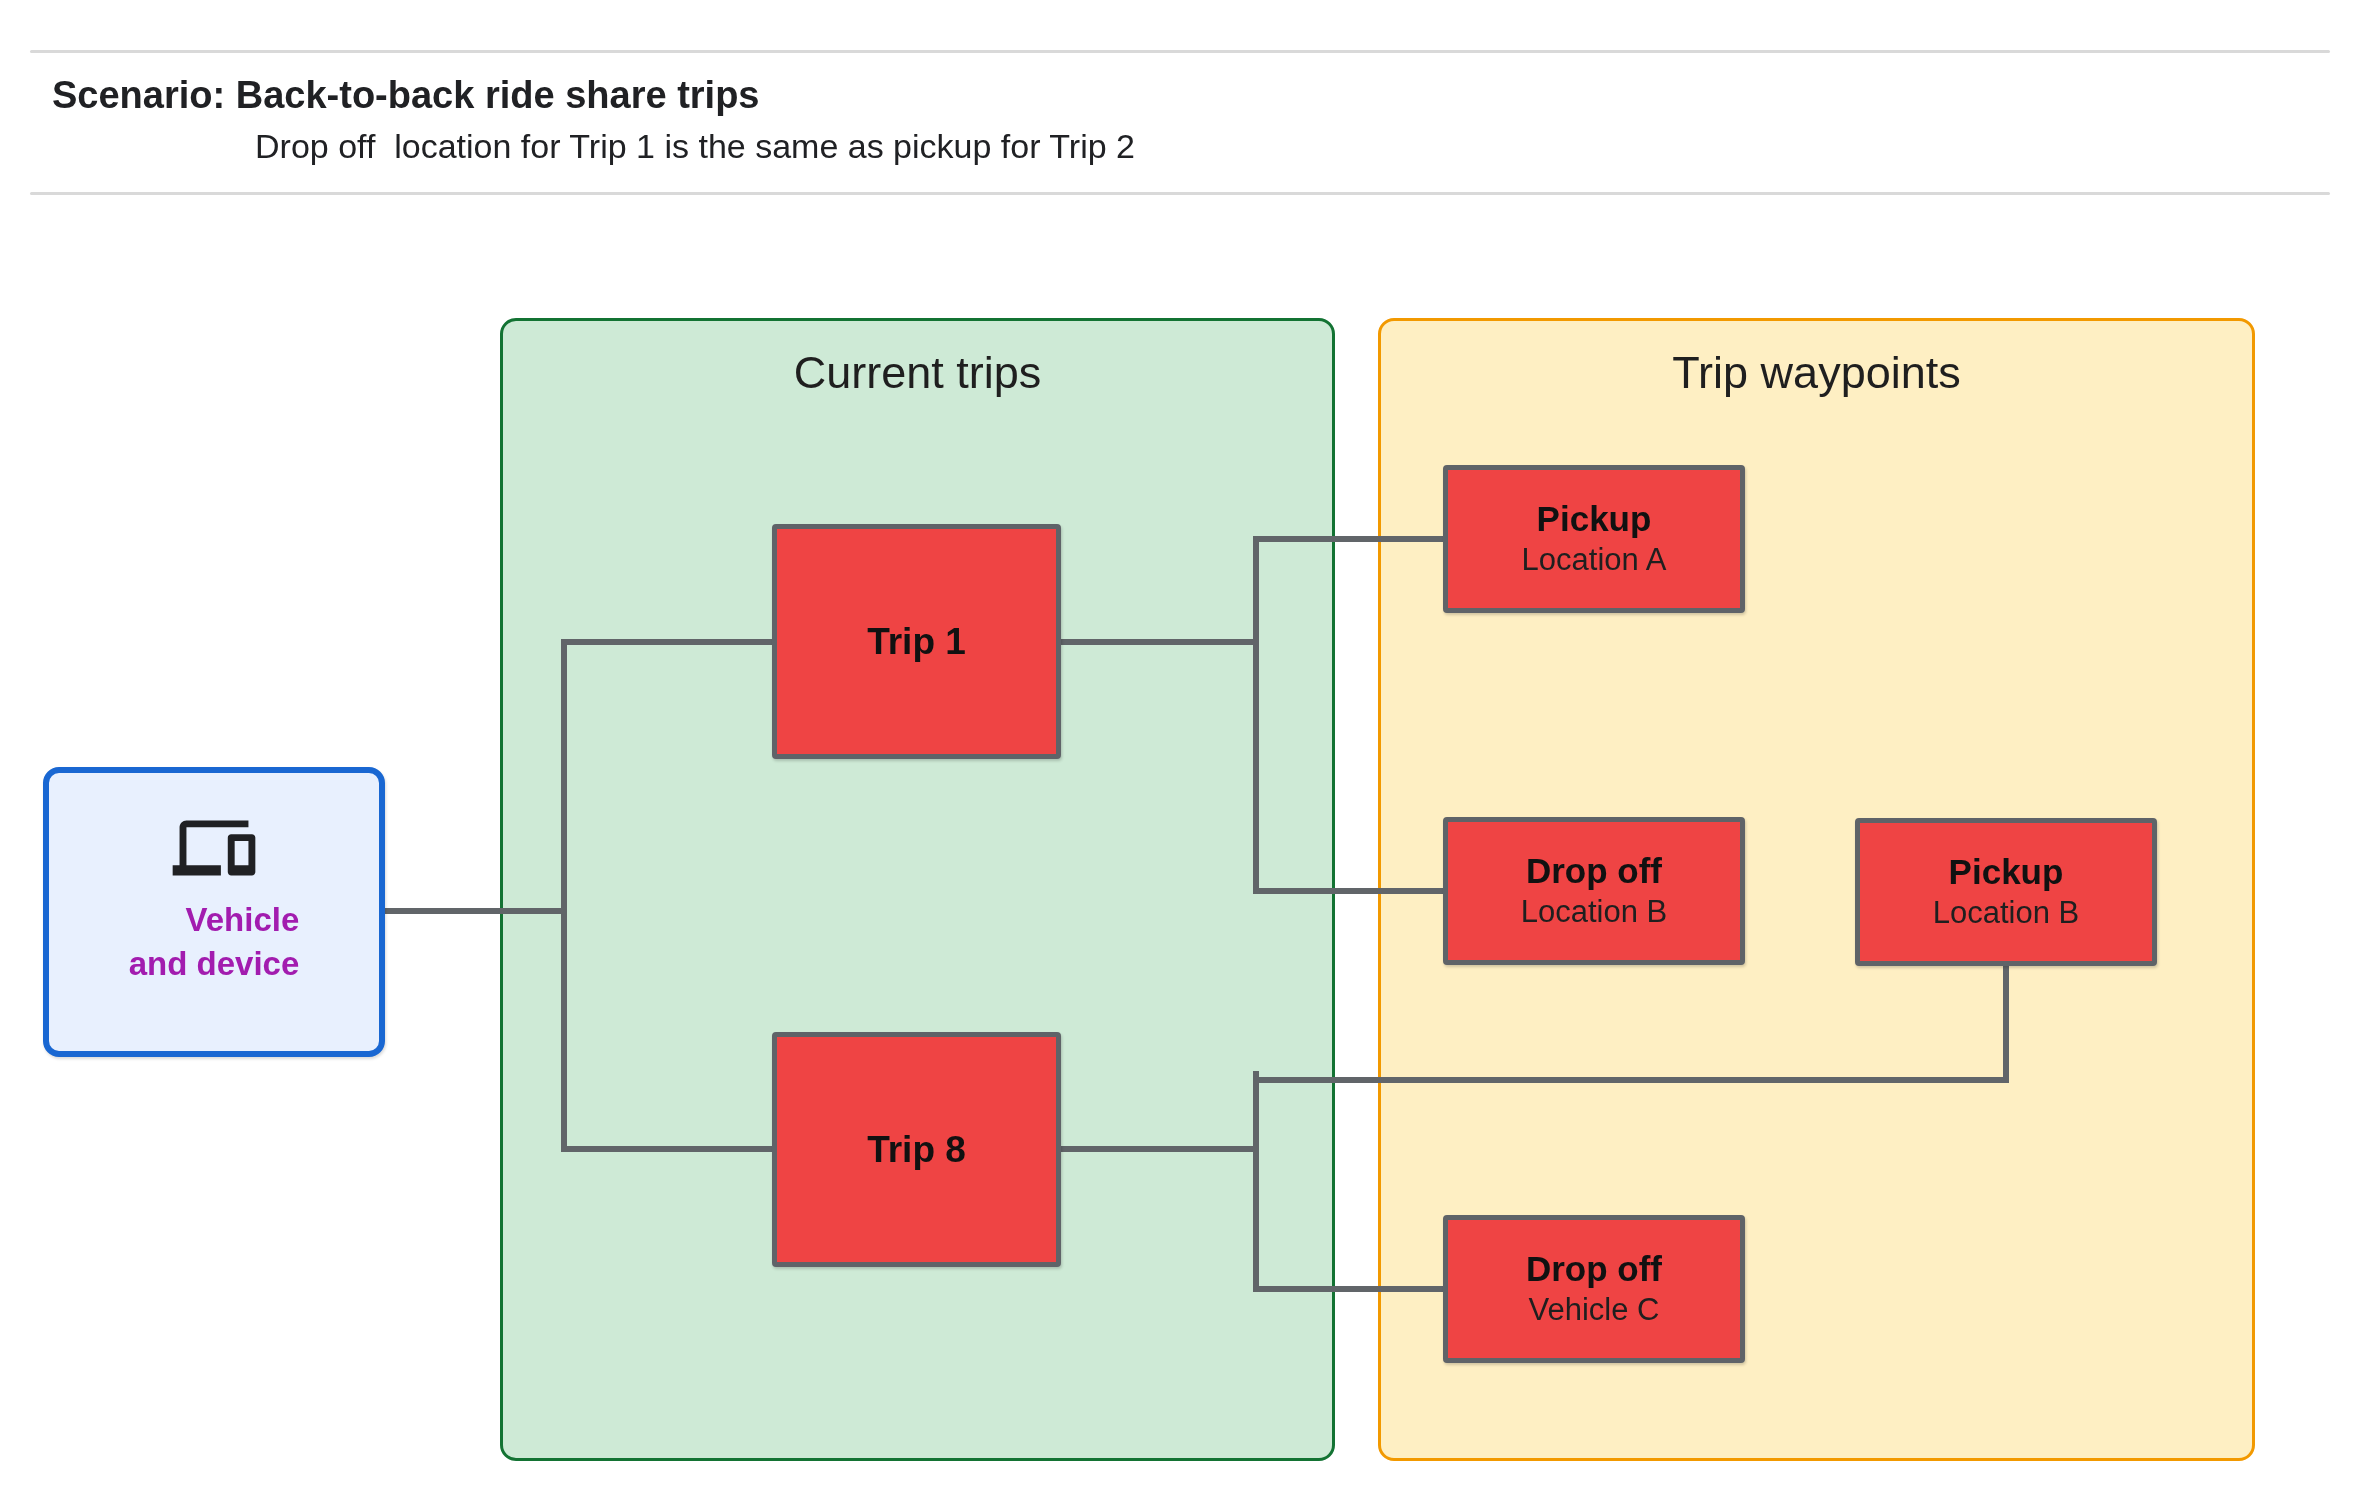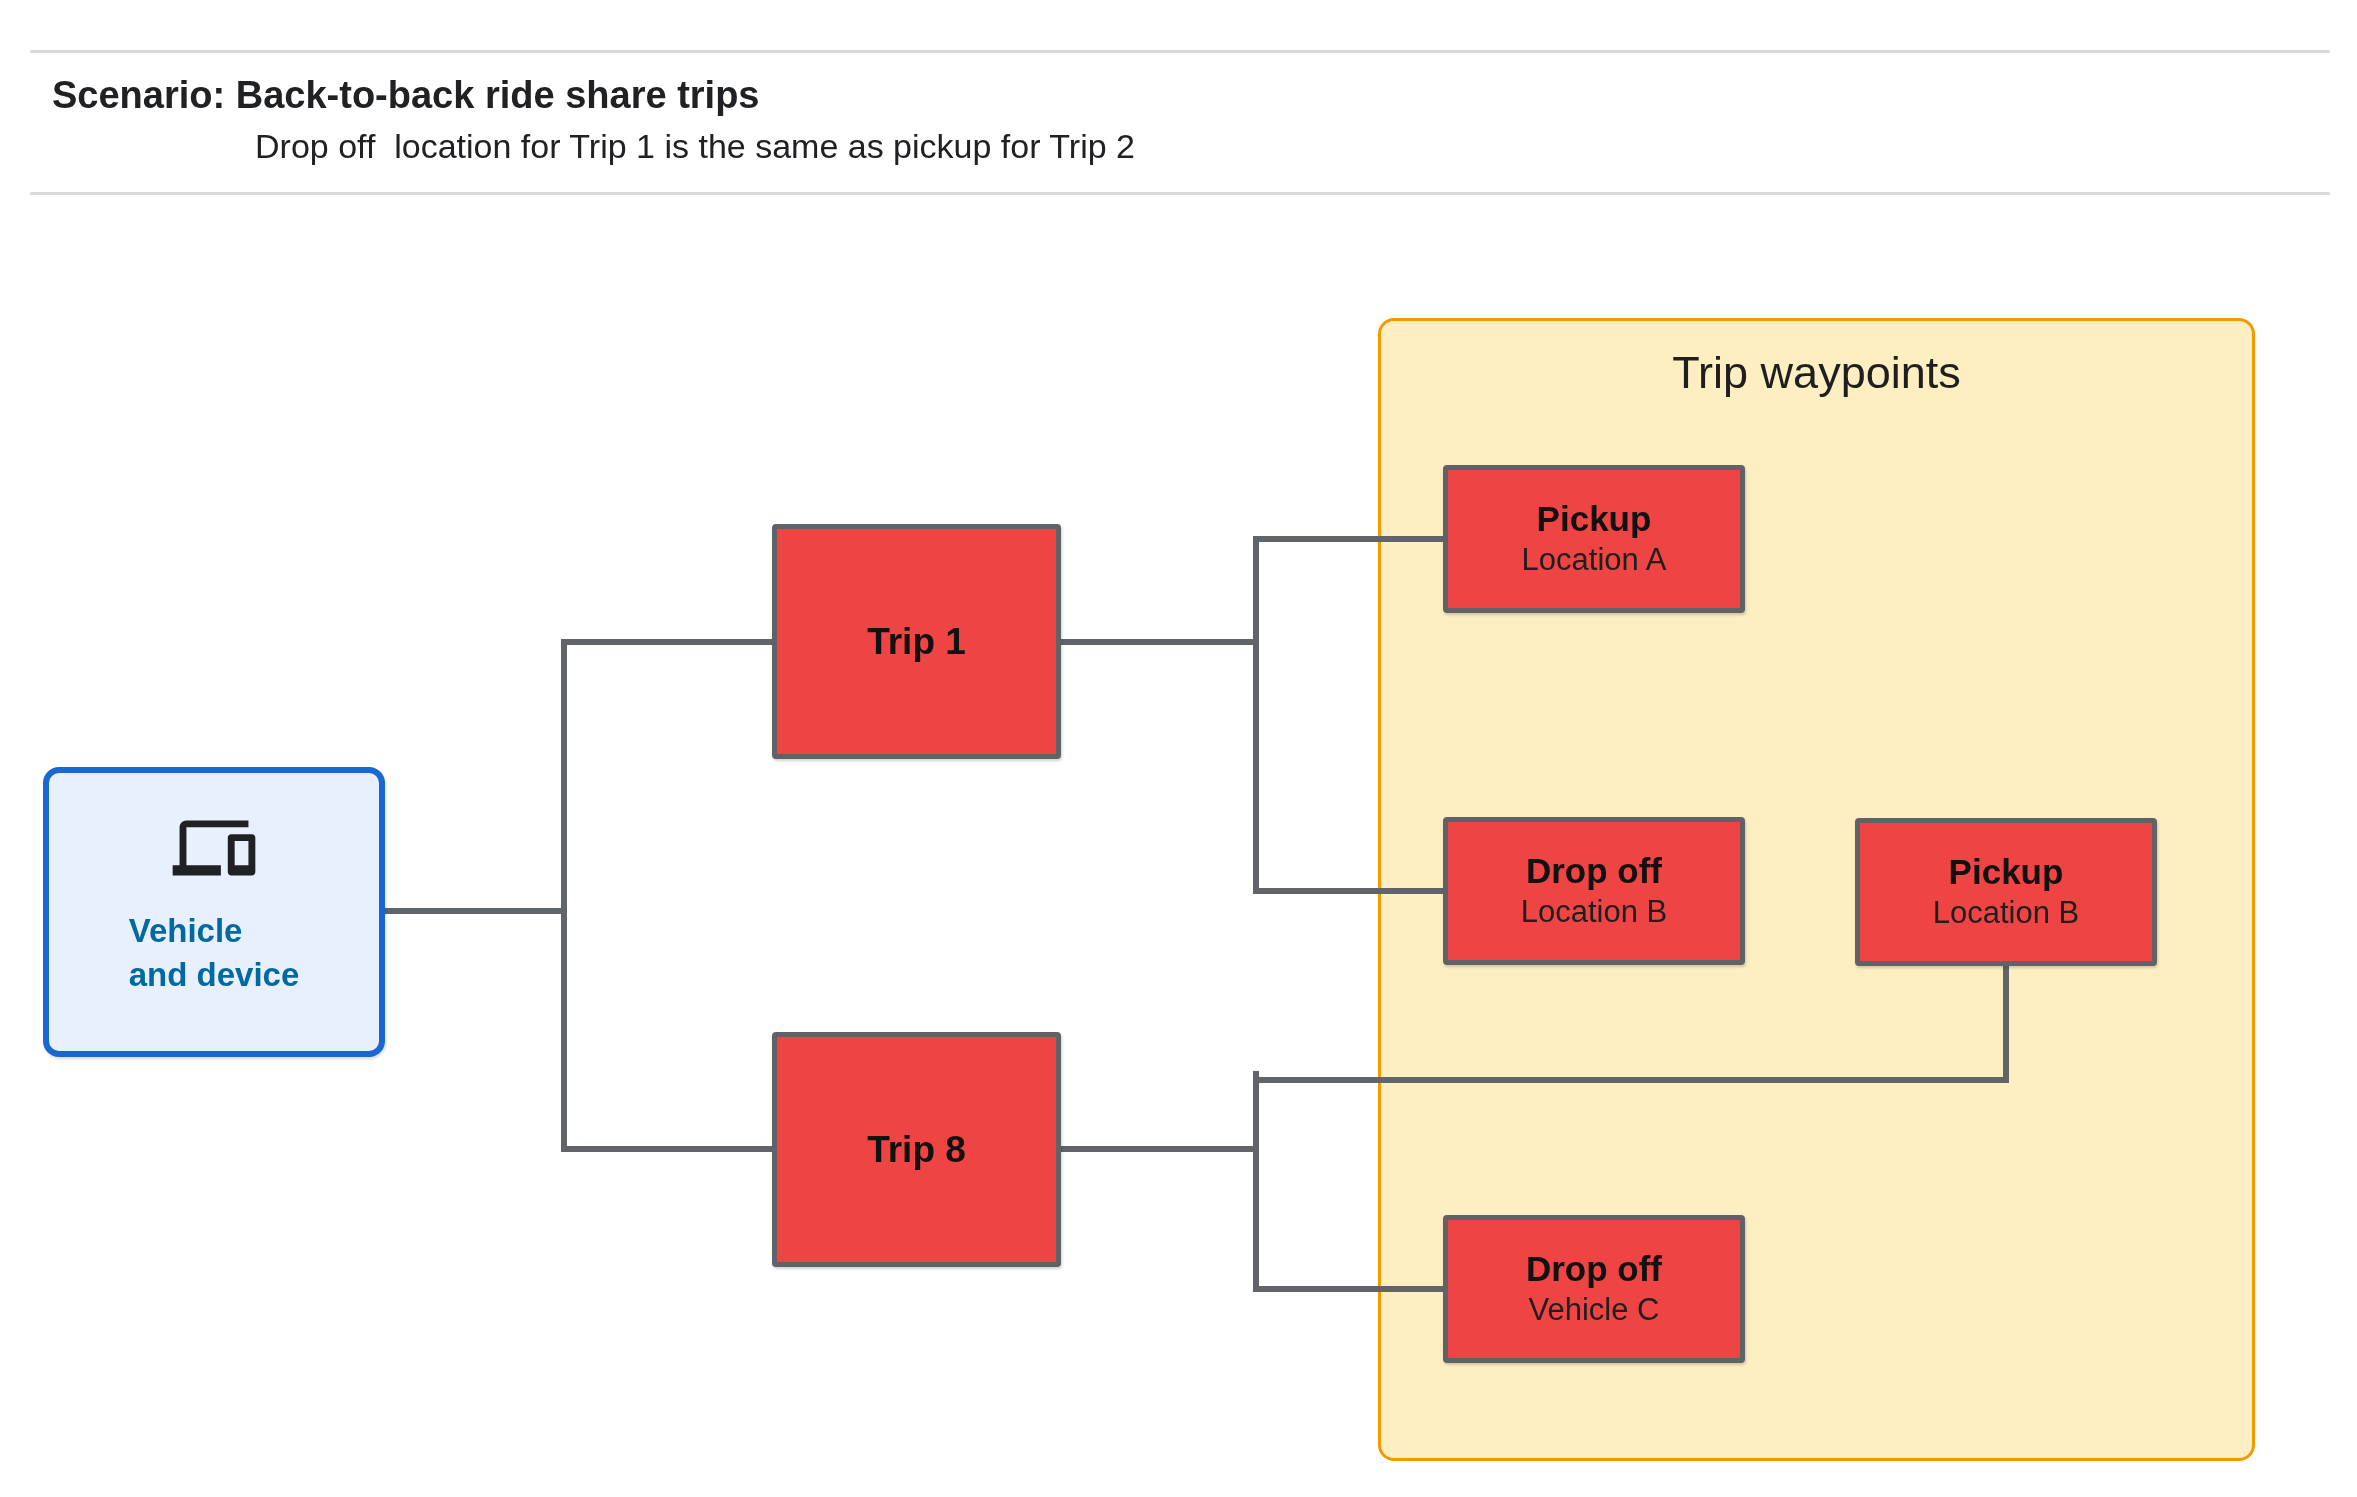--- a/index.html
+++ b/index.html
@@ -69,34 +69,37 @@
   
   #vehicle-box{
     position:absolute;left:43px;top:767px;width:342px;height:290px;
     background:#E8F0FE;border:6px solid #1967D2;border-radius:16px;
     box-sizing:border-box;
     display:flex;flex-direction:column;align-items:center;
     box-shadow:1px 2px 3px rgba(0,0,0,0.15);
   }
   #vehicle-icon{margin-top:44px;width:84px;height:62px;}
   #vehicle-label{
-    margin-top:30px;text-align:left;
-    font-size:33px;font-weight:bold;line-height:1.33;color:#0369a1;
+    margin-top:19px;text-align:right;
+    font-size:33px;font-weight:bold;line-height:1.33;color:#a21caf;
   }
 </style>
 </head>
 <body>
 
 <div id="stage">
 
   <div class="hrule" id="hrule-top"></div>
   <div class="abs" id="page-title">Scenario: Back-to-back ride share trips</div>
   <div class="abs" id="page-subtitle">Drop off  location for Trip 1 is the same as pickup for Trip 2</div>
   <div class="hrule" id="hrule-bottom"></div>
 
+  <div class="panel" id="panel-current-trips">
+    <div class="panel-title">Current trips</div>
+  </div>
   <div class="panel" id="panel-trip-waypoints">
     <div class="panel-title">Trip waypoints</div>
   </div>
 
   <div class="line h" style="left:385px;top:908px;width:182px;"></div>
   <div class="line v" style="left:561px;top:639px;height:513px;"></div>
   <div class="line h" style="left:561px;top:639px;width:211px;"></div>
   <div class="line h" style="left:561px;top:1146px;width:211px;"></div>
 
   <div class="line h" style="left:1061px;top:639px;width:198px;"></div>

